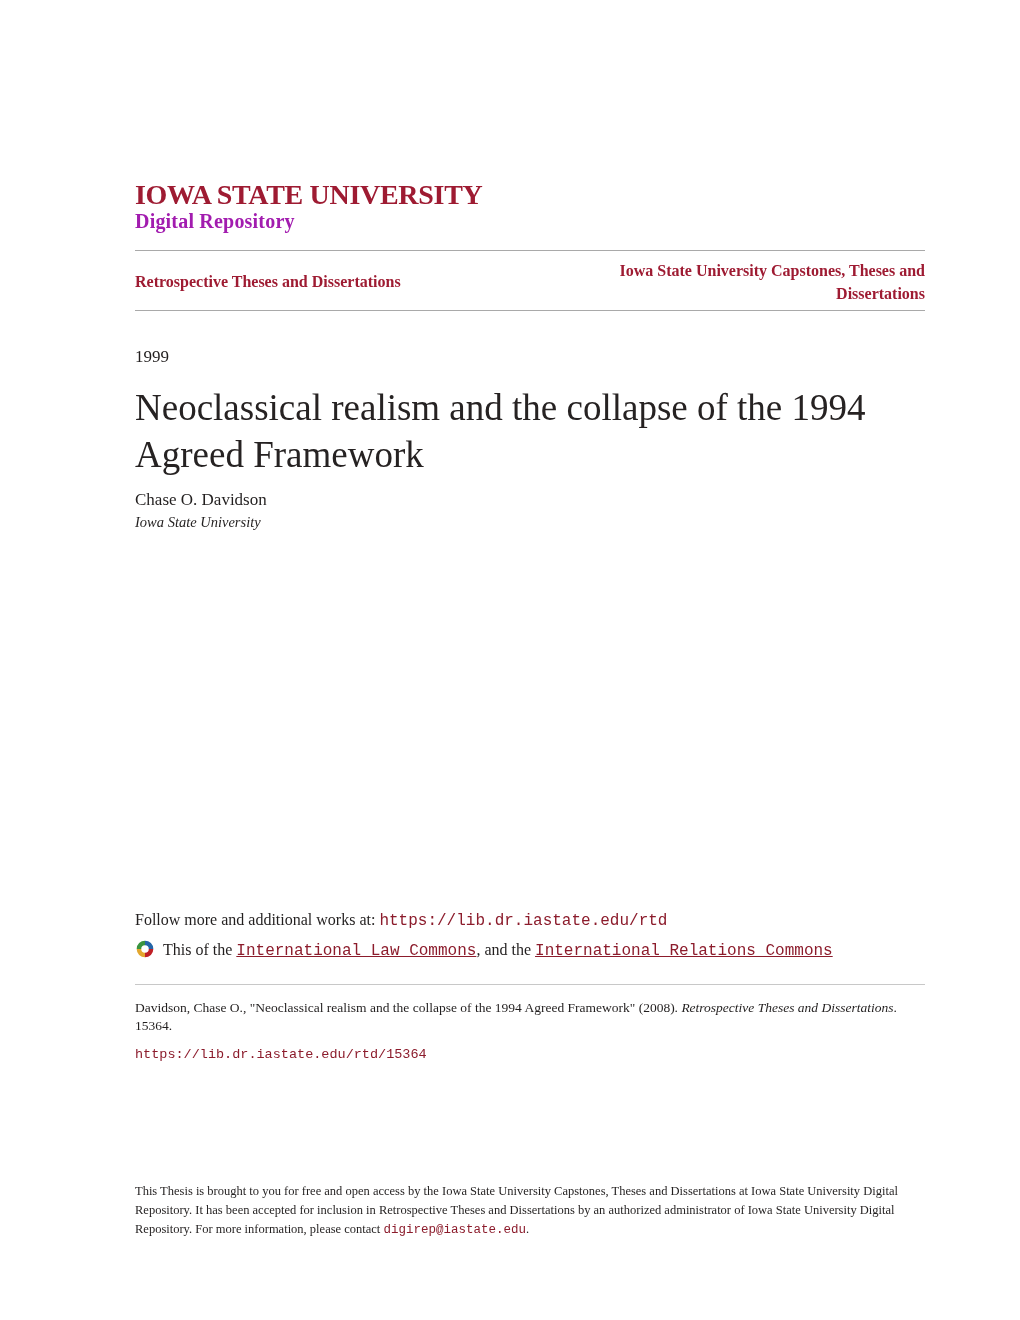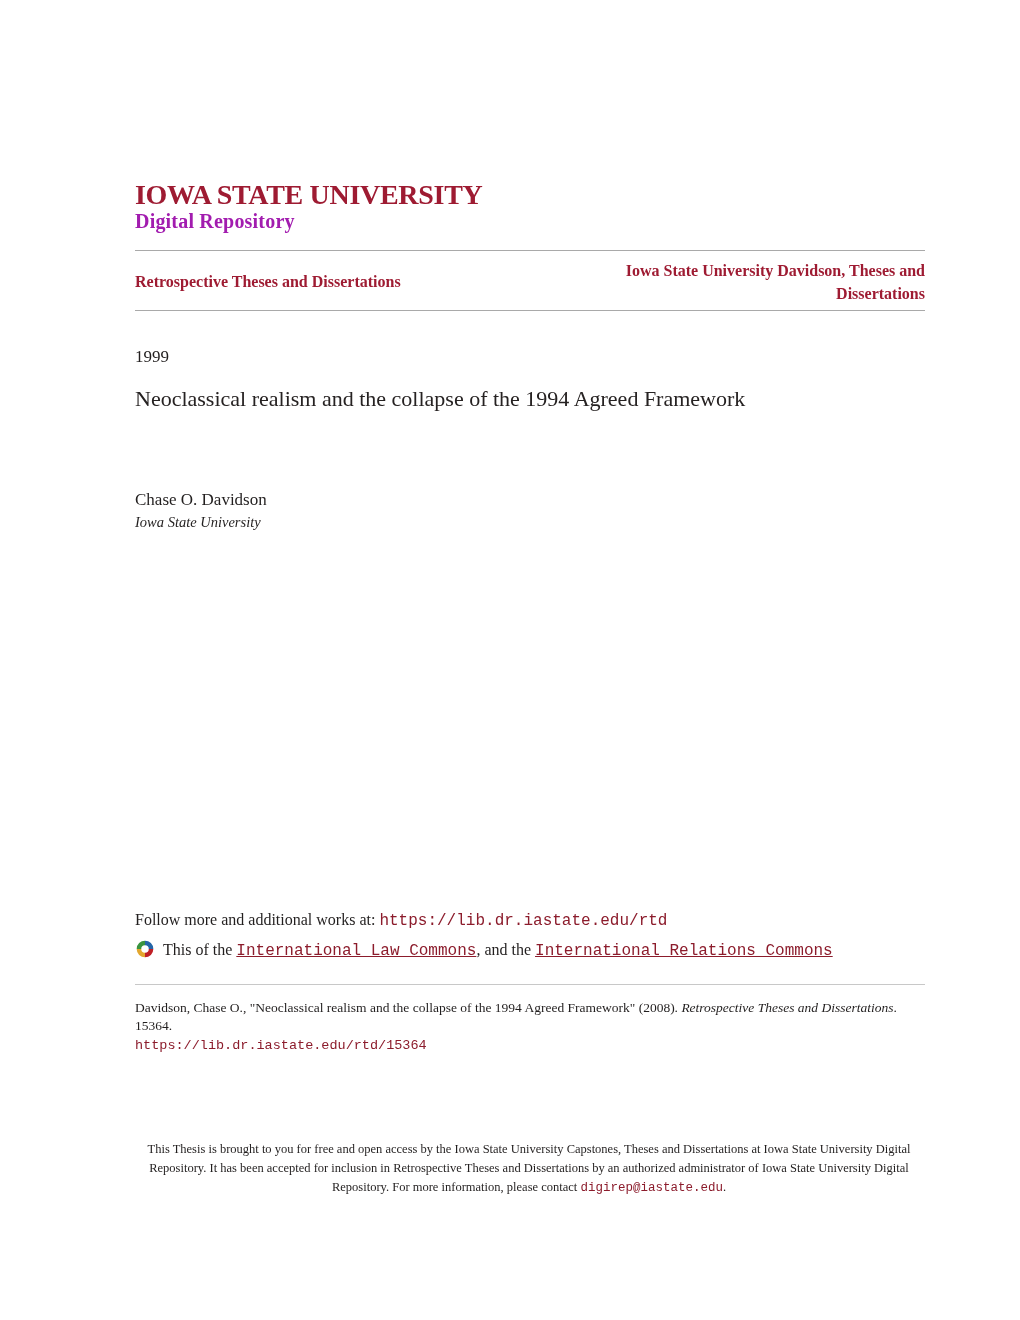--- a/index.html
+++ b/index.html
@@ -55,21 +55,21 @@
     text-align: right;
     line-height: 1.45;
   }
 
   
   .year { top: 347px; font-size: 17px; }
   .title {
     top: 385px;
     width: 772px;
     margin: 0;
-    font-size: 22px;
+    font-size: 37px;
     font-weight: 400;
     line-height: 1.27;
     color: #262222;
   }
   .author { top: 490px; font-size: 17px; }
   .affiliation { top: 514px; font-size: 14.5px; font-style: italic; }
 
   
   .follow { top: 911px; font-size: 16px; }
   .follow-line { margin: 0; }
@@ -82,37 +82,37 @@
     vertical-align: -4px;
   }
   a { color: #8c1c2c; text-decoration: none; cursor: pointer; font-family: Liberation Mono, monospace; }
   a.u { text-decoration: underline; }
 
   
   .cite-rule { top: 984px; border-top: 1px solid #c8c8c8; }
   .citation { top: 999px; }
   .cite-heading { margin: 0 0 9px 0; font-size: 18px; font-weight: 400; color: #221f1f; }
   .cite-body { margin: 0; width: 790px; font-size: 13.5px; line-height: 1.33; }
-  .cite-url { display: inline-block; margin-top: 3px; font-size: 13.5px; }
+  .cite-url { display: inline-block; margin-top: 12px; font-size: 13.5px; }
 
   
-  .page-footer { top: 1140px; width: 788px; font-size: 12.5px; line-height: 1.52; text-align: center; }
+  .page-footer { top: 1182px; width: 788px; font-size: 12.5px; line-height: 1.52; }
   .page-footer p { margin: 0; }
 </style>
 </head>
 <body>
 
 <div class="abs cx logo-title">IOWA STATE UNIVERSITY</div>
 <div class="abs cx logo-sub">Digital Repository</div>
 
 <div class="abs cx rule rule-top"></div>
 
 <div class="abs cx series-row">
   <div class="series-left">Retrospective Theses and Dissertations</div>
-  <div class="series-right">Iowa State University Davidson, Theses and Dissertations</div>
+  <div class="series-right">Iowa State University Capstones, Theses and Dissertations</div>
 </div>
 
 <div class="abs cx rule rule-bottom"></div>
 
 <div class="abs cx year">1999</div>
 <h1 class="abs cx title">Neoclassical realism and the collapse of the 1994 Agreed Framework</h1>
 <div class="abs cx author">Chase O. Davidson</div>
 <div class="abs cx affiliation">Iowa State University</div>
 
 <div class="abs cx follow">

